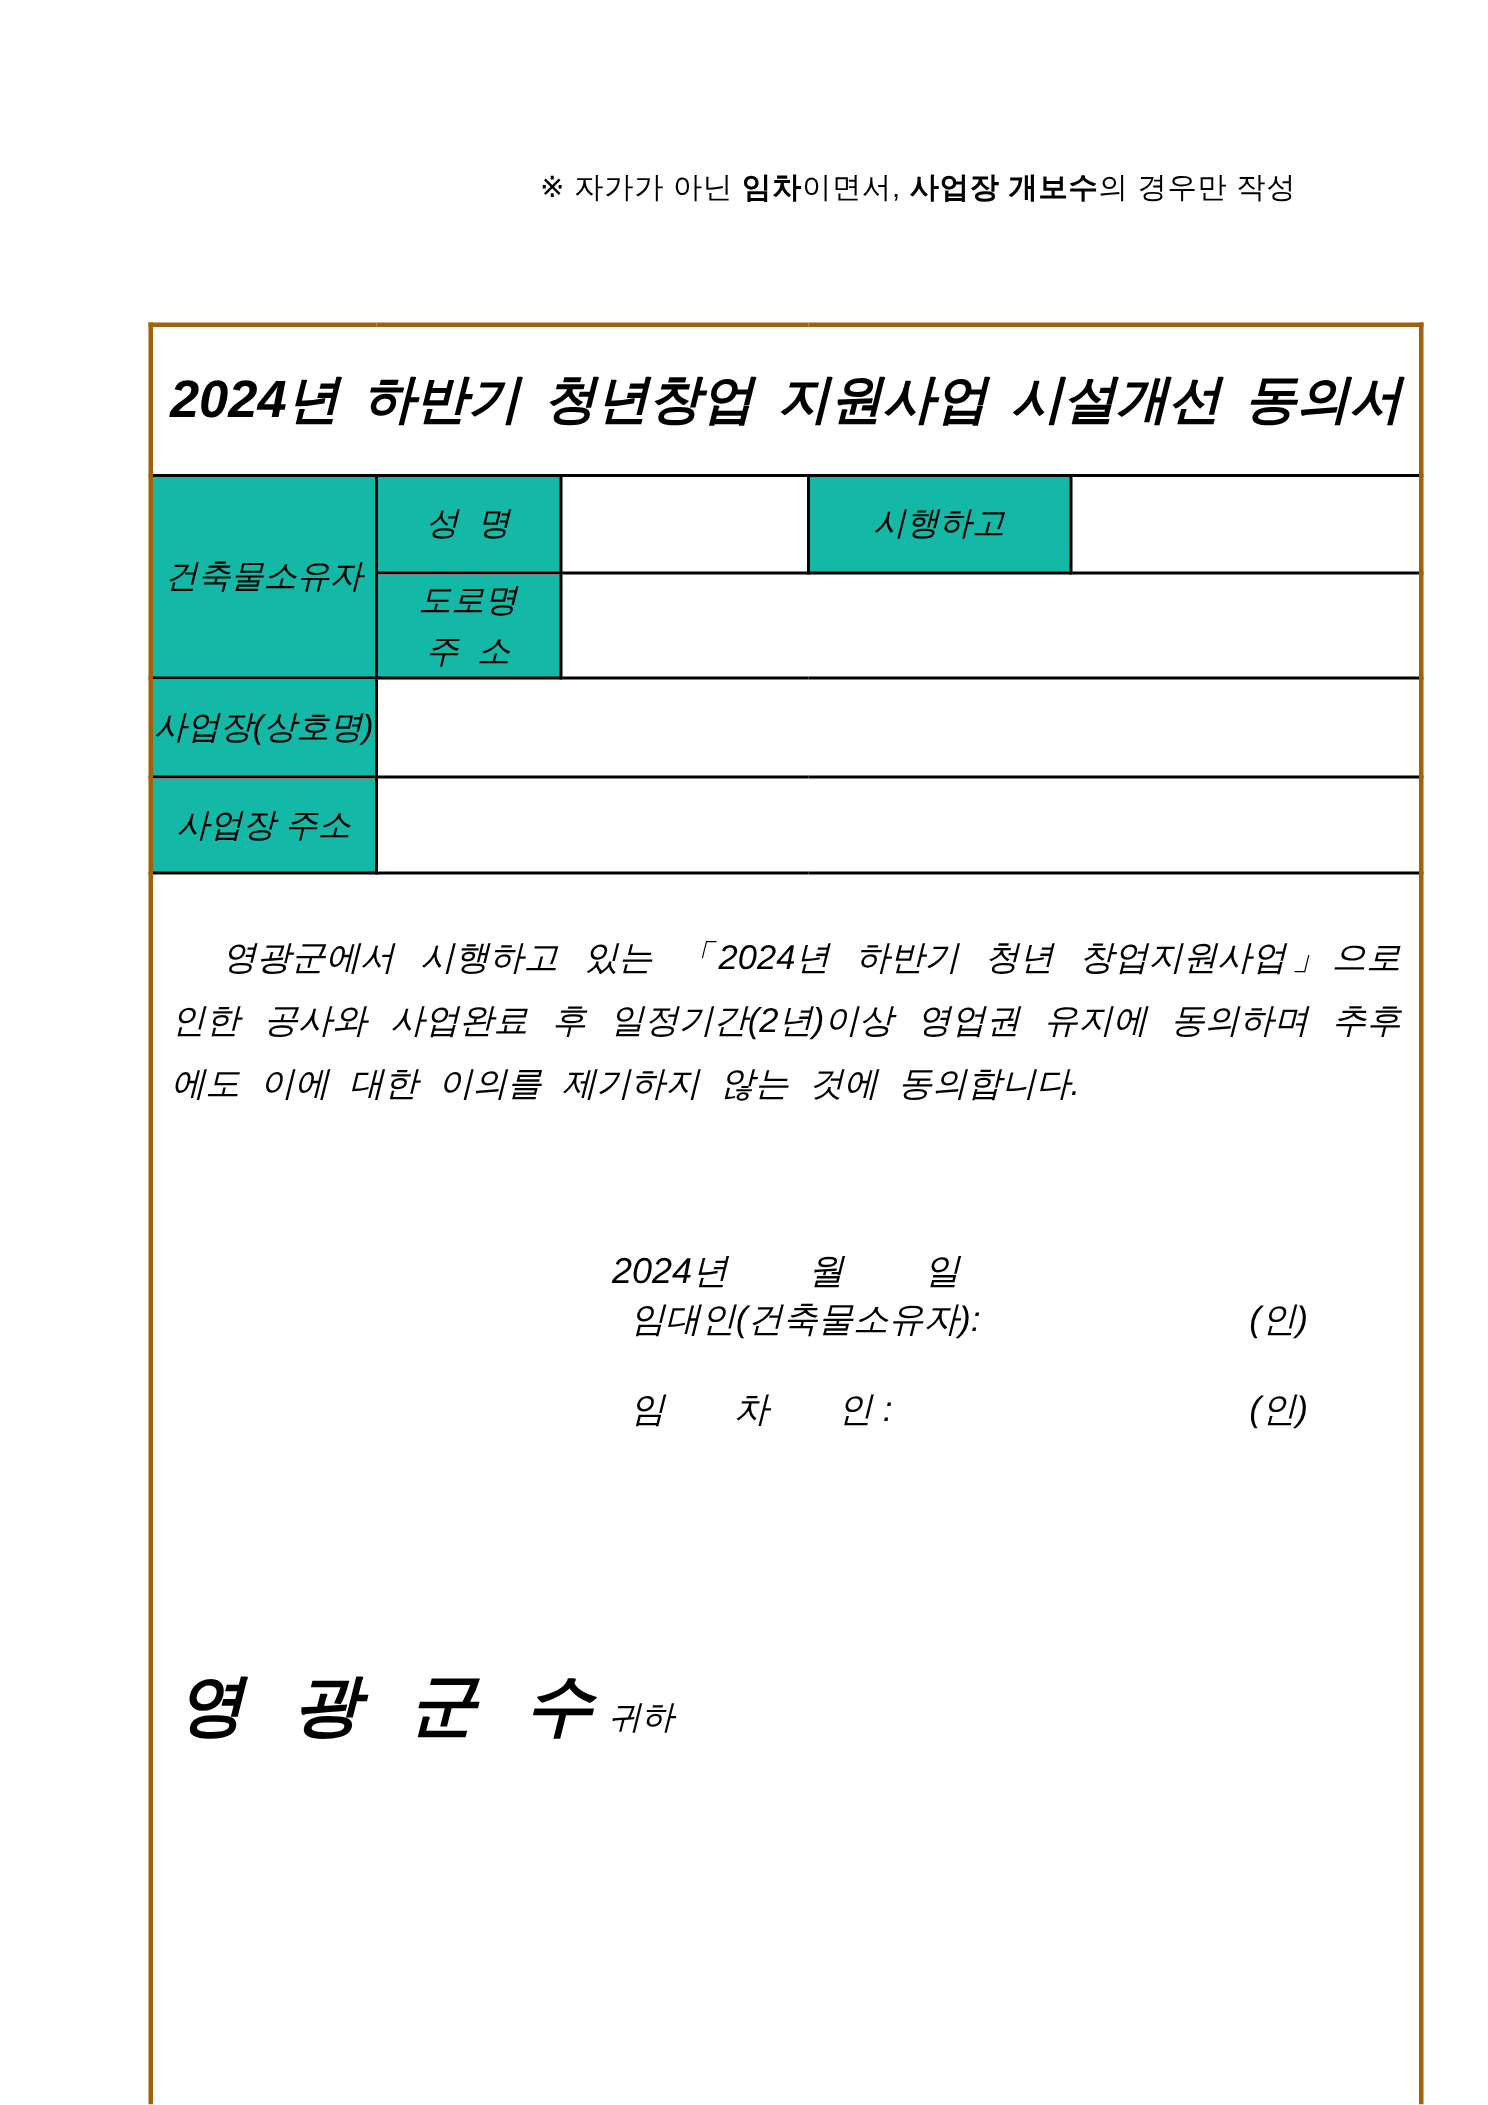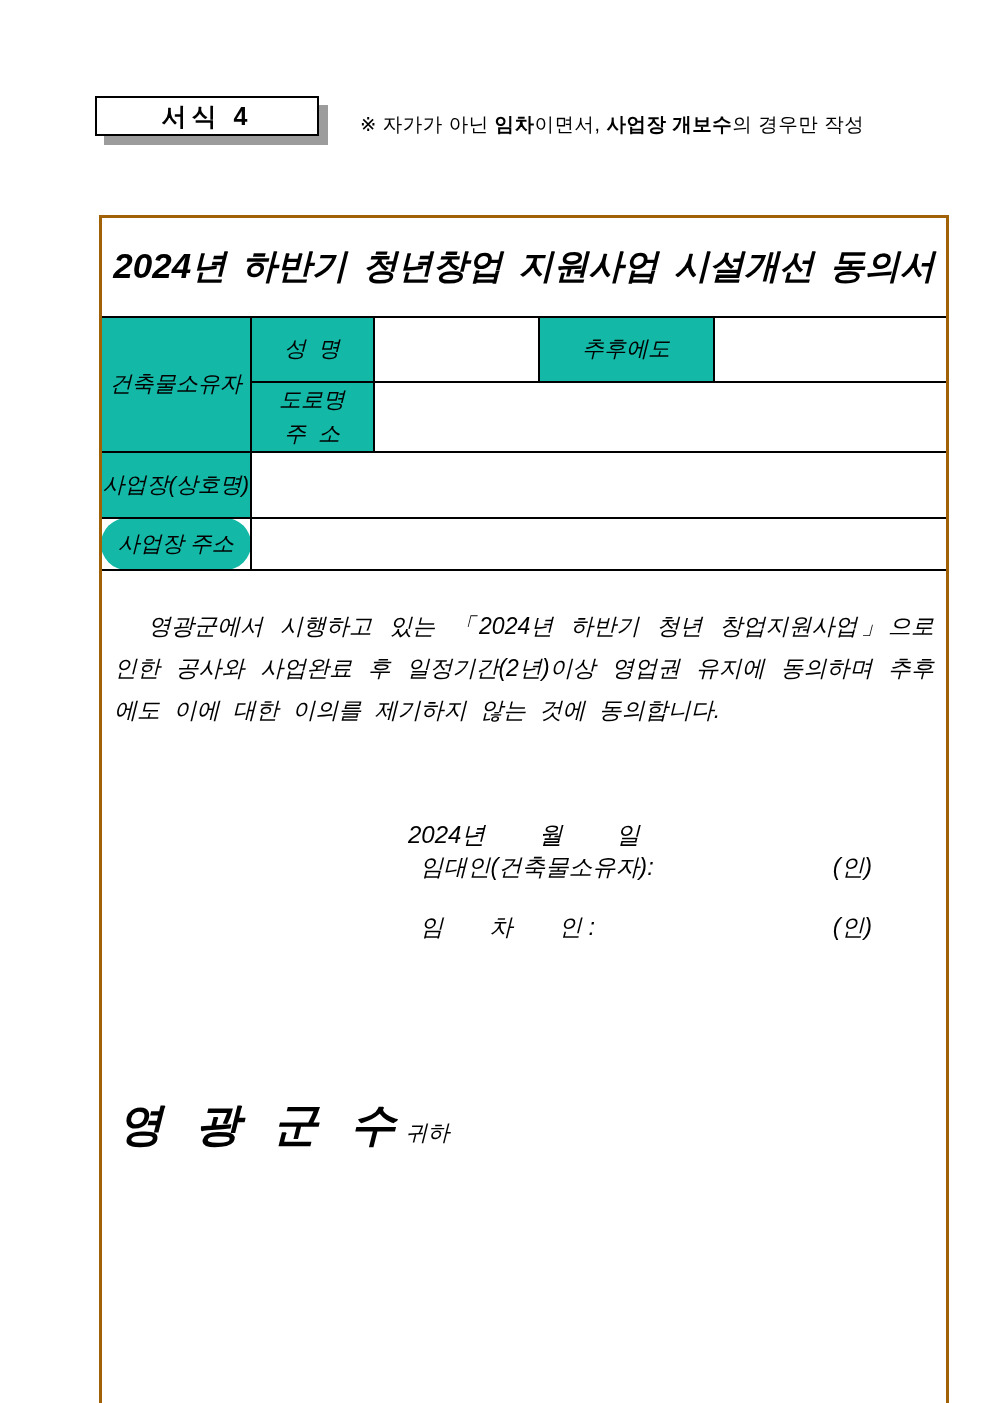--- a/index.html
+++ b/index.html
@@ -73,21 +73,21 @@
     text-align: center;
     vertical-align: middle;
     font-size: 22px;
     white-space: pre;
     line-height: 1.55;
   }
   td.value-cell { background: #ffffff; }
   tr.row-a td { height: 65px; }
   tr.row-b td { height: 65px; margin-top: 10px; }
   tr.row-c td { height: 66px; }
-  tr.row-d td { height: 52px; border-radius: 29px; }
+  tr.row-d td { height: 64px; }
 
   td.content-cell {
     height: 908px;
     vertical-align: top;
     padding: 0;
   }
 
   .agreement-paragraph {
     margin: 34px 12px 0 12px;
     font-size: 23px;
@@ -131,43 +131,40 @@
   }
   .addressee-suffix {
     font-size: 22px;
   }
 </style>
 </head>
 <body>
 
 <div class="page">
 
-  <div class="form-tag-box">
-    <span>서식 4</span>
-  </div>
 
   <div class="form-note"><span>※ 자가가 아닌 </span><b>임차</b><span>이면서, </span><b>사업장 개보수</b><span>의 경우만 작성</span></div>
 
   <table class="main-table">
     <colgroup>
       <col style="width:150px">
       <col style="width:123px">
       <col style="width:165px">
       <col style="width:175px">
       <col style="width:234px">
     </colgroup>
     <tbody>
       <tr>
         <td class="title-cell" colspan="5">2024년 하반기 청년창업 지원사업 시설개선 동의서</td>
       </tr>
       <tr class="row-a">
         <td class="label-cell" rowspan="2">건축물소유자</td>
         <td class="label-cell">성  명</td>
         <td class="value-cell"></td>
-        <td class="label-cell">추후에도</td>
+        <td class="label-cell">시행하고</td>
         <td class="value-cell"></td>
       </tr>
       <tr class="row-b">
         <td class="label-cell">도로명
 주  소</td>
         <td class="value-cell" colspan="3"></td>
       </tr>
       <tr class="row-c">
         <td class="label-cell">사업장(상호명)</td>
         <td class="value-cell" colspan="4"></td>

